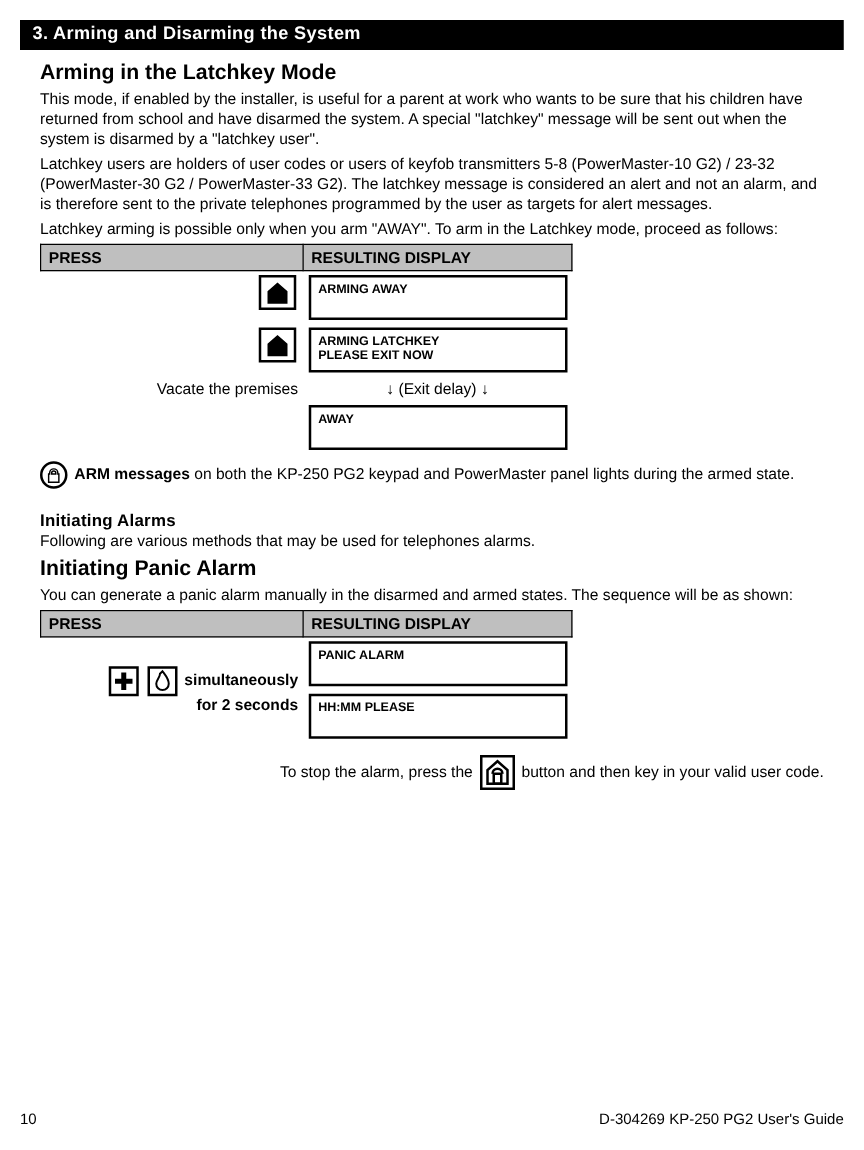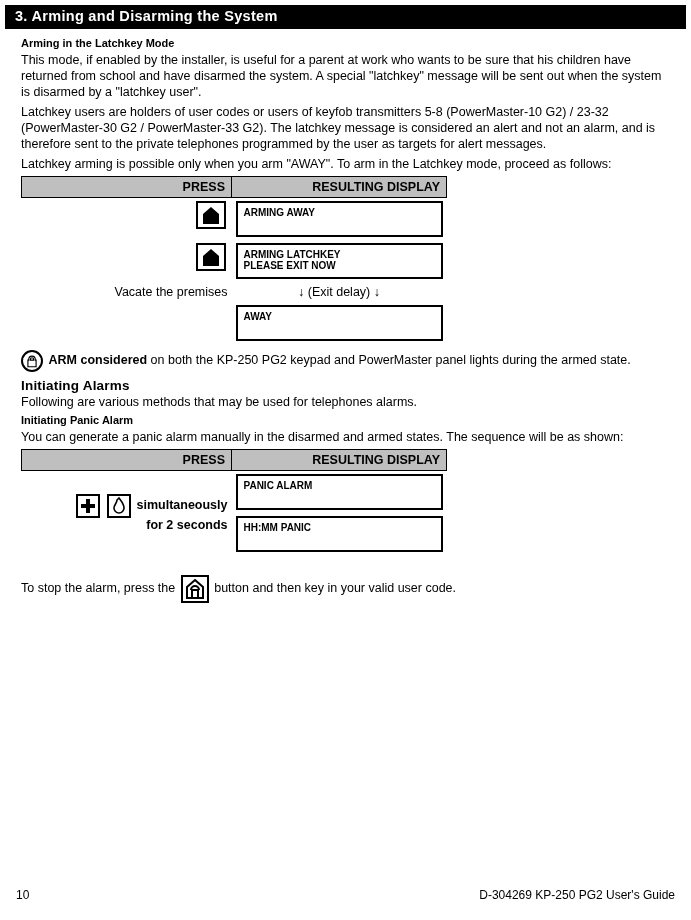--- a/index.html
+++ b/index.html
@@ -5,48 +5,48 @@
     * { box-sizing: border-box; margin: 0; padding: 0; }
     body {
       font-family: Arial, Helvetica, sans-serif;
       font-size: 12.5px;
       width: 691px;
       height: 920px;
       background: #fff;
       color: #000;
       position: relative;
     }
-    .page { padding: 5px; }
+    .page { padding: 16px; }
     .header-bar {
       background: #000;
       color: #fff;
       font-weight: bold;
       padding: 3px 10px 5px 10px;
       font-size: 14.5px;
       letter-spacing: 0.3px;
     }
     .content { padding: 8px 16px 0 16px; }
     .sub-head {
       font-weight: bold;
-      font-size: 11px;
+      font-size: 17px;
       margin-bottom: 3px;
     }
     p { line-height: 1.28; margin-bottom: 4px; }
     .tbl {
       border-collapse: collapse;
       margin-top: 4px;
       margin-bottom: 6px;
     }
     .tbl th {
       background: #bfbfbf;
       border: 1px solid #000;
       font-weight: bold;
       padding: 3px 6px;
       font-size: 12.5px;
-      text-align: right;
+      text-align: left;
     }
     .tbl td {
       vertical-align: top;
       padding: 3px 4px;
       font-size: 12.5px;
     }
     .tbl col.c1 { width: 210px; }
     .tbl col.c2 { width: 215px; }
     .press-cell { text-align: right; }
     .display-box {
@@ -90,24 +90,24 @@
       border-radius: 50%;
       vertical-align: middle;
       margin-right: 2px;
       position: relative;
     }
     .led-icon svg { width: 100%; height: 100%; }
     .sect-head {
       font-weight: bold;
       font-size: 13.5px;
       letter-spacing: 0.2px;
-      margin-top: 6px;
+      margin-top: 18px;
       margin-bottom: 1px;
     }
-    .stop-row { margin-top: 20px; }
+    .stop-row { margin-top: 10px; text-align: right; }
     .inline-icon {
       display: inline-block;
       width: 28px;
       height: 28px;
       border: 2px solid #000;
       vertical-align: middle;
       margin: 0 2px;
       position: relative;
     }
     .inline-icon svg { width: 100%; height: 100%; }
@@ -184,21 +184,21 @@
     </tbody>
       </table>
 
 
     <p>
       <span class="led-icon">
         <svg viewBox="0 0 22 22">
             <path d="M7 9 a4 4 0 1 1 8 0 v1 h1 v8 h-10 v-8 h1z M9 9 a2 2 0 1 1 4 0 v1 h-4z" fill="none" stroke="#000" stroke-width="1.4"></path>
           </svg>
       </span>
-      <b>ARM considered</b><span> on both the KP-250 PG2 keypad and PowerMaster panel lights during the armed state.</span>
+      <b>ARM messages</b><span> on both the KP-250 PG2 keypad and PowerMaster panel lights during the armed state.</span>
     </p>
 
     <div class="sect-head">Initiating Alarms</div>
     <p>Following are various methods that may be used for telephones alarms.</p>
 
     <div class="sub-head">Initiating Panic Alarm</div>
     <p>You can generate a panic alarm manually in the disarmed and armed states. The sequence will be as shown:</p>
 
     <table class="tbl">
       <colgroup>
@@ -224,21 +224,21 @@
                 </svg>
           </span><span> simultaneously</span><br>
           <span>for 2 seconds</span>
         </td>
         <td>
           <div class="display-box">PANIC ALARM</div>
         </td>
       </tr>
       <tr>
         <td>
-          <div class="display-box">HH:MM       PANIC</div>
+          <div class="display-box">HH:MM       PLEASE</div>
         </td>
       </tr>
     </tbody>
       </table>
 
     <p class="stop-row">
       <span>To stop the alarm, press the </span>
       <span class="inline-icon">
         <svg viewBox="0 0 24 24">
             <path d="M12 3 L20 10 L20 21 L4 21 L4 10 Z" fill="none" stroke="#000" stroke-width="2"></path>

